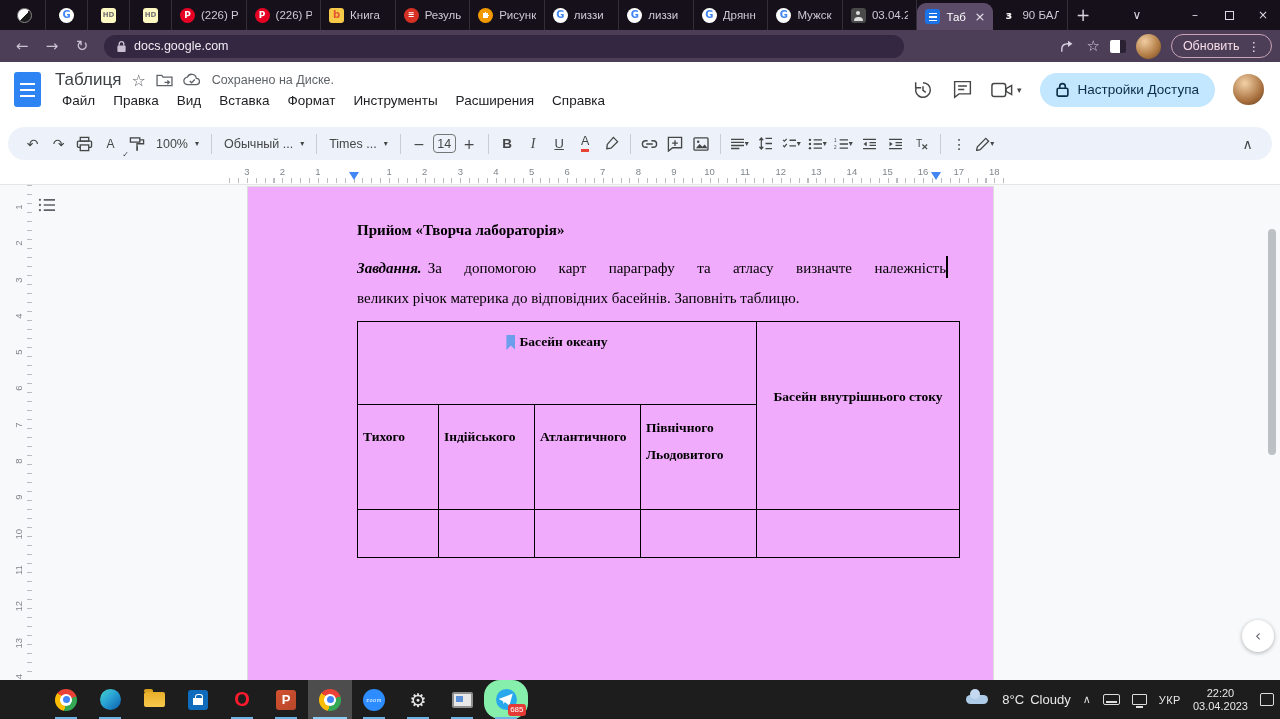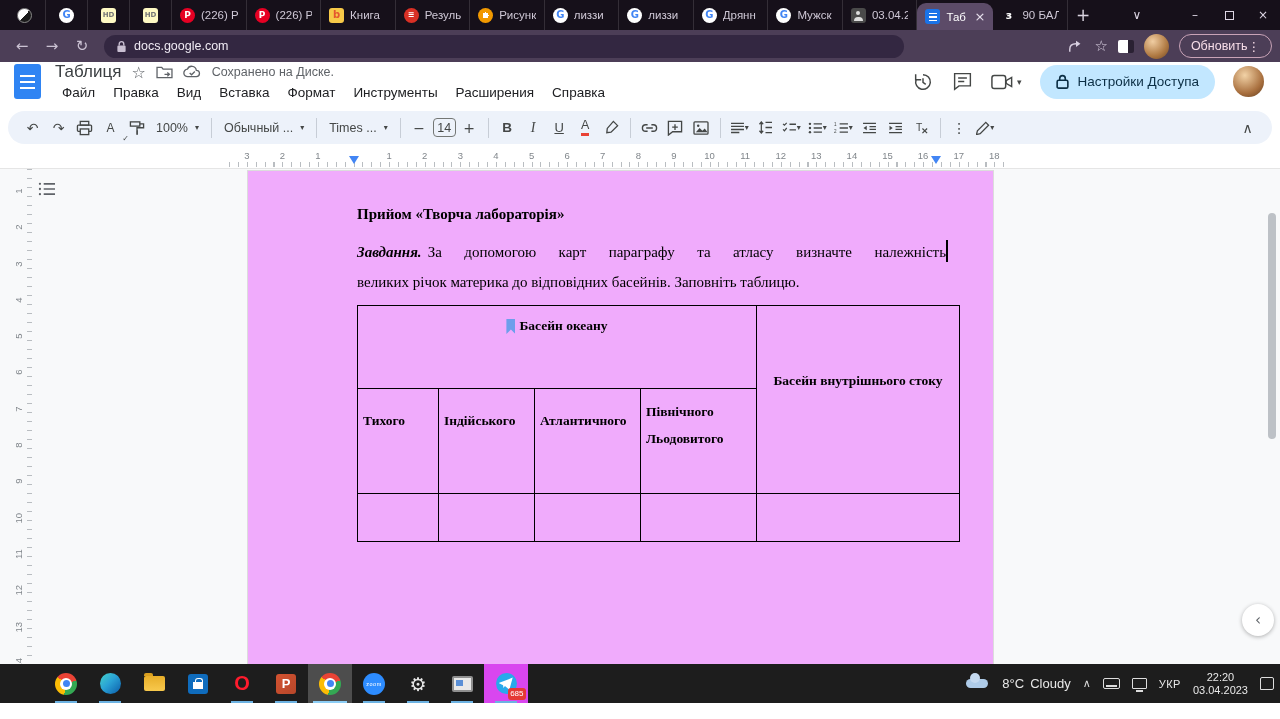--- a/index.html
+++ b/index.html
@@ -46,25 +46,25 @@
   .navbtn{width:28px;height:28px;display:flex;align-items:center;justify-content:center;font-size:15px;color:#cbc2d3;}
   .urlpill{flex:0 1 800px;height:23px;background:#332741;border-radius:12px;display:flex;align-items:center;
            gap:7px;padding:0 12px;margin-left:6px;min-width:0;}
   .urlpill svg{flex:0 0 auto;}
   .url-domain{color:#efeaf3;font-size:12.5px;white-space:nowrap;}
   .url-path{color:#a796b5;font-size:12.5px;white-space:nowrap;overflow:hidden;text-overflow:clip;min-width:0;}
   .addr-right{margin-left:auto;display:flex;align-items:center;gap:10px;}
   .abtn{display:flex;align-items:center;justify-content:center;color:#d8cfe0;font-size:15px;}
   .sidepanel{width:16px;height:13px;border-radius:2px;background:linear-gradient(to right,#ffffff 0 64%,#2a2133 64%);}
   .avatar-sm{width:25px;height:25px;border-radius:50%;background:radial-gradient(circle at 35% 30%,#f0cda2,#b07a43 60%,#6e4524);}
-  .updatebtn{height:24px;border:1px solid #c9a3b7;border-radius:13px;display:flex;align-items:center;
+  .updatebtn{height:24px;border:1px solid #c9a3b7;border-radius:13px;display:flex;align-items:center;gap:8px;
              padding:0 11px;color:#f7dde8;font-size:12.5px;}
 
   
-  .dheader{height:48px;background:#fff;display:flex;align-items:center;padding:0 16px 9px 14px;text-align:right;}
+  .dheader{height:64px;background:#fff;display:flex;align-items:center;padding:0 16px 9px 14px;text-align:right;}
   .docs-logo{width:27px;height:35px;border-radius:3px;background:#2f84f3;position:relative;margin-right:14px;flex:0 0 27px;}
   .docs-logo::after{content:"";position:absolute;left:6px;top:11px;width:15px;height:15px;
       background:repeating-linear-gradient(#fff 0 2.4px,transparent 2.4px 6px);}
   .title-block{display:flex;flex-direction:column;gap:2px;}
   .trow{display:flex;align-items:center;gap:10px;}
   .dtitle{font-size:17px;color:#3c4043;}
   .hicon{color:#5f6368;display:flex;align-items:center;}
   .saved{font-size:12.5px;color:#5f6368;}
   .menu{display:flex;gap:4px;}
   .mitem{font-size:13.5px;color:#202124;padding:1px 7px;border-radius:4px;}
@@ -137,21 +137,21 @@
   .vscroll{position:absolute;right:4px;top:44px;width:8px;height:226px;border-radius:4px;background:#bdc1c6;}
   .collapse{position:absolute;right:6px;bottom:28px;width:32px;height:32px;border-radius:50%;background:#fff;
             box-shadow:0 1px 4px rgba(0,0,0,.3);display:flex;align-items:center;justify-content:center;
             color:#5f6368;font-size:15px;}
 
   
   .taskbar{height:39px;background:#1d1d1d;display:flex;align-items:stretch;position:relative;}
   .apps{display:flex;}
   .app{width:44px;display:flex;align-items:center;justify-content:center;position:relative;}
   .app.active{background:#4d4d4d;}
-  .app.attention{background:#d946ef;}
+  .app.attention{background:#86efac;border-radius:16px;}
   .app.run::after{content:"";position:absolute;bottom:0;left:11px;width:22px;height:2.5px;background:#6cb2e2;}
   .app.active.run::after{left:5px;width:34px;background:#8ccdf5;}
   .app-ico{display:flex;align-items:center;justify-content:center;}
   .ic-start .app-ico{width:17px;height:17px;display:grid;grid-template-columns:8px 8px;grid-template-rows:8px 8px;gap:1px;}
   .ic-start .app-ico i{background:#fff;}
   .chromeball{width:22px;height:22px;border-radius:50%;position:relative;
       background:conic-gradient(from -50deg,#ea4335 0 120deg,#34a853 120deg 240deg,#fbbc05 240deg 360deg);}
   .chromeball::before{content:"";position:absolute;inset:5px;border-radius:50%;background:#fff;}
   .chromeball::after{content:"";position:absolute;inset:7.5px;border-radius:50%;background:#4285f4;}
   .ic-edge .app-ico span{width:21px;height:21px;border-radius:50%;background:linear-gradient(135deg,#45d3c9,#2aa3d6 45%,#0b5ba8);}

